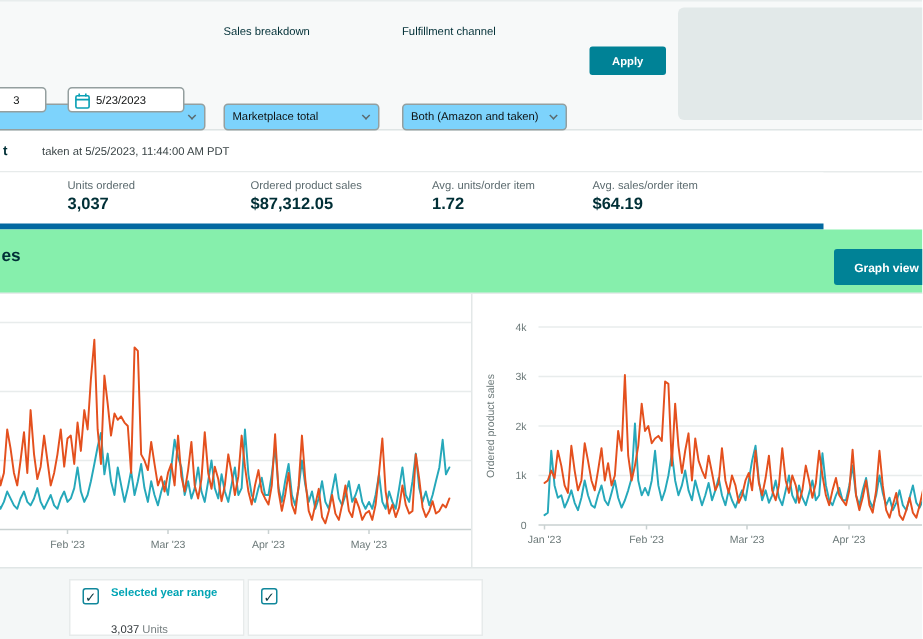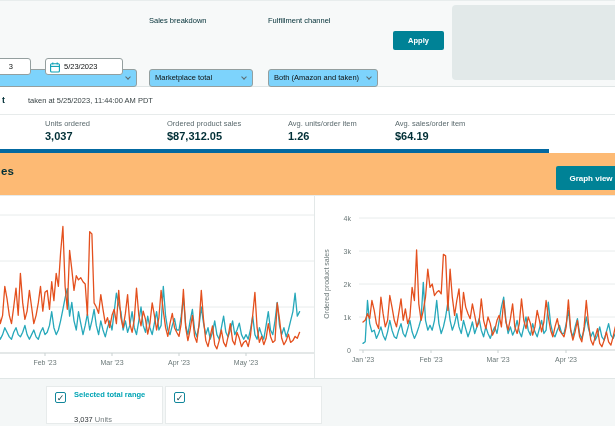--- a/index.html
+++ b/index.html
@@ -44,21 +44,21 @@
   .snap-frag { position:absolute; left:2px; top:7px; font-size:9px; font-weight:bold; color:#002f36; }
   .snap-txt  { position:absolute; left:28px; top:8px; font-size:7.5px; color:#3a4446;text-align:center; }
   
   .stats { position:absolute; left:0; top:115px; width:549px; height:38px;
     background:#fff; border-bottom:4px solid #0369a1; }
   .stat { position:absolute; top:4px; }
   .stat .lbl { font-size:7.5px; color:#5b6a6e; }
   .stat .val { font-size:11px; font-weight:bold; color:#002f36; margin-top:2px; }
   
   .section { position:absolute; left:0; top:153px; width:615px; height:43px;
-    background:#fdba74; border-bottom:1px solid #e7ebeb; }
+    background:#86efac; border-bottom:1px solid #e7ebeb; }
   .sec-title { position:absolute; left:1px; top:12px; font-size:11.5px; font-weight:bold; color:#002f36; }
   
   .charts { position:absolute; left:0; top:196px; width:615px; height:182px; background:#fff; }
   .panel-left  { position:absolute; left:0; top:0; width:314px; height:182px; }
   .panel-right { position:absolute; left:314px; top:0; width:301px; height:182px;
     border-left:1px solid #e3e8e8; }
   svg { display:block; }
   
   .legend-band { position:absolute; left:0; top:378px; width:615px; height:48px;
     background:#f4f7f7; border-top:1px solid #e0e6e6; }
@@ -124,21 +124,21 @@
     <div class="stat" style="left:45px;">
       <div class="lbl">Units ordered</div>
       <div class="val">3,037</div>
     </div>
     <div class="stat" style="left:167px;">
       <div class="lbl">Ordered product sales</div>
       <div class="val">$87,312.05</div>
     </div>
     <div class="stat" style="left:288px;">
       <div class="lbl">Avg. units/order item</div>
-      <div class="val">1.26</div>
+      <div class="val">1.72</div>
     </div>
     <div class="stat" style="left:395px;">
       <div class="lbl">Avg. sales/order item</div>
       <div class="val">$64.19</div>
     </div>
   </div>
 
   <div class="section">
     <span class="sec-title">es</span>
     <button class="btn" style="left:556px; top:13px; width:70px; height:24px; font-size:8px;">Graph view</button>
@@ -187,21 +187,21 @@
           <polyline points="48.0,147.4 50.2,145.8 52.5,104.5 54.7,127.6 56.9,135.8 59.2,134.2 61.4,142.4 63.6,137.5 65.9,130.9 68.1,139.2 70.3,144.1 72.6,135.8 74.8,124.3 77.0,134.2 79.3,140.8 81.5,142.4 83.7,134.2 86.0,127.6 88.2,137.5 90.4,140.8 92.7,132.6 94.9,124.3 97.1,135.8 99.4,142.4 101.6,137.5 103.8,130.9 106.1,122.7 108.3,86.3 110.5,124.3 112.8,134.2 115.0,129.3 117.2,134.2 119.5,124.3 121.7,104.5 123.9,127.6 126.2,137.5 128.4,130.9 130.6,121.0 132.9,106.2 135.1,124.3 137.3,134.2 139.6,127.6 141.8,117.7 144.0,130.9 146.3,137.5 148.5,124.3 150.7,132.6 153.0,140.8 155.2,134.2 157.4,126.0 159.7,137.5 161.9,130.9 164.1,122.7 166.3,134.2 168.6,140.8 170.8,130.9 173.0,137.5 175.3,142.4 177.5,135.8 179.7,130.9 182.0,137.5 184.2,124.3 186.4,111.1 188.7,101.2 190.9,124.3 193.1,137.5 195.4,130.9 197.6,139.2 199.8,134.2 202.1,124.3 204.3,135.8 206.5,140.8 208.8,130.9 211.0,121.0 213.2,134.2 215.5,139.2 217.7,127.6 219.9,135.8 222.2,140.8 224.4,132.6 226.6,124.3 228.9,137.5 231.1,134.2 233.3,106.2 235.6,127.6 237.8,137.5 240.0,140.8 242.3,134.2 244.5,129.3 246.7,137.5 249.0,137.5 251.2,127.6 253.4,114.4 255.7,134.2 257.9,140.8 260.1,130.9 262.4,122.7 264.6,137.5 266.8,142.4 269.1,134.2 271.3,121.0 273.5,132.6 275.8,140.8 278.0,135.8 280.2,144.1 282.5,139.2 284.7,130.9 286.9,140.8 289.2,144.1 291.4,135.8 293.6,127.6 295.9,139.2 298.1,142.4 300.3,137.5 302.6,130.9 304.8,140.8 307.0,137.5 309.3,132.6 311.5,140.8 313.7,144.1 316.0,140.8 318.2,144.1 320.4,137.5 322.7,127.6 324.9,140.8 327.1,144.1 329.4,135.8 331.6,140.8 333.8,144.1 336.1,134.2 338.3,124.3 340.5,137.5 342.8,140.8 345.0,130.9 347.2,117.7 349.5,134.2 351.7,140.8 353.9,135.8 356.2,142.4 358.4,137.5 360.6,130.9 362.9,124.3 365.1,111.1 367.3,127.6 369.6,107.8" fill="none" stroke="#26a8ba" stroke-width="1.3" stroke-linejoin="round" stroke-linecap="round"></polyline>
           <polyline points="48.0,126.0 50.2,124.3 52.5,117.7 54.7,122.7 56.9,104.5 59.2,114.4 61.4,127.6 63.6,132.6 65.9,101.2 68.1,117.7 70.3,130.9 72.6,124.3 74.8,99.5 77.0,111.1 79.3,124.3 81.5,130.9 83.7,117.7 86.0,102.8 88.2,124.3 90.4,112.8 92.7,127.6 94.9,121.0 97.1,91.3 99.4,104.5 101.6,54.0 103.8,107.8 106.1,124.3 108.3,114.4 110.5,101.2 112.8,73.1 115.0,91.3 117.2,88.0 119.5,99.5 121.7,96.3 123.9,94.6 126.2,97.9 128.4,58.3 130.6,59.9 132.9,114.4 135.1,73.1 137.3,101.2 139.6,119.3 141.8,104.5 144.0,92.9 146.3,124.3 148.5,96.3 150.7,111.1 153.0,117.7 155.2,122.7 157.4,107.8 159.7,119.3 161.9,130.9 164.1,126.0 166.3,102.8 168.6,124.3 170.8,132.6 173.0,121.0 175.3,127.6 177.5,139.2 179.7,134.2 182.0,124.3 184.2,119.3 186.4,130.9 188.7,104.5 190.9,126.0 193.1,134.2 195.4,122.7 197.6,107.8 199.8,130.9 202.1,137.5 204.3,127.6 206.5,102.8 208.8,124.3 211.0,132.6 213.2,121.0 215.5,127.6 217.7,139.2 219.9,130.9 222.2,114.4 224.4,124.3 226.6,135.8 228.9,126.0 231.1,104.5 233.3,121.0 235.6,134.2 237.8,140.8 240.0,130.9 242.3,122.7 244.5,134.2 246.7,137.5 249.0,140.8 251.2,130.9 253.4,103.8 255.7,134.2 257.9,144.1 260.1,135.8 262.4,124.3 264.6,140.8 266.8,145.8 269.1,130.9 271.3,104.5 273.5,127.6 275.8,144.1 278.0,149.1 280.2,140.8 282.5,132.6 284.7,147.4 286.9,150.7 289.2,144.1 291.4,135.8 293.6,145.8 295.9,149.1 298.1,140.8 300.3,130.9 302.6,144.1 304.8,147.4 307.0,137.5 309.3,142.4 311.5,149.1 313.7,145.8 316.0,144.1 318.2,149.1 320.4,140.8 322.7,124.3 324.9,106.2 327.1,134.2 329.4,145.8 331.6,140.8 333.8,147.4 336.1,142.4 338.3,130.9 340.5,140.8 342.8,145.8 345.0,144.1 347.2,114.4 349.5,127.6 351.7,142.4 353.9,147.4 356.2,144.1 358.4,139.2 360.6,145.8 362.9,144.1 365.1,140.8 367.3,142.4 369.6,137.5" fill="none" stroke="#e4501e" stroke-width="1.3" stroke-linejoin="round" stroke-linecap="round"></polyline>
         </svg>
     </div>
   </div>
 
   <div class="legend-band">
     <div class="legend-card" style="left:46px; width:117px;">
       <span class="chk">✓</span>
       <div class="lg-text">
-        <div class="lg-label" style="color:#00a4b4;">Selected total range</div>
+        <div class="lg-label" style="color:#00a4b4;">Selected year range</div>
         <div class="lg-line"><span>3,037</span><span class="suffix"> Units</span></div>
         <div class="lg-line">$87,312.05</div>
       </div>
     </div>
     <div class="legend-card" style="left:165px; width:157px;">
       <span class="chk">✓</span>
     </div>
   </div>
 
 </div>

